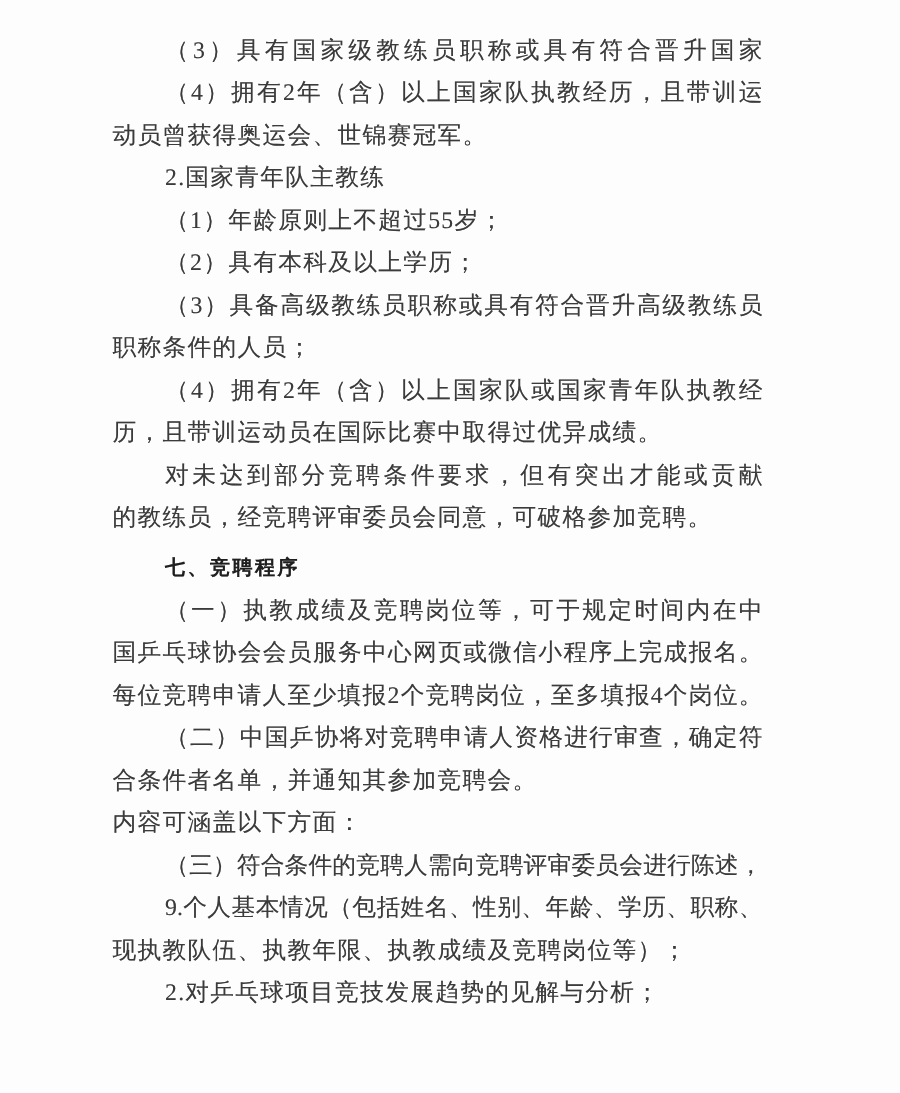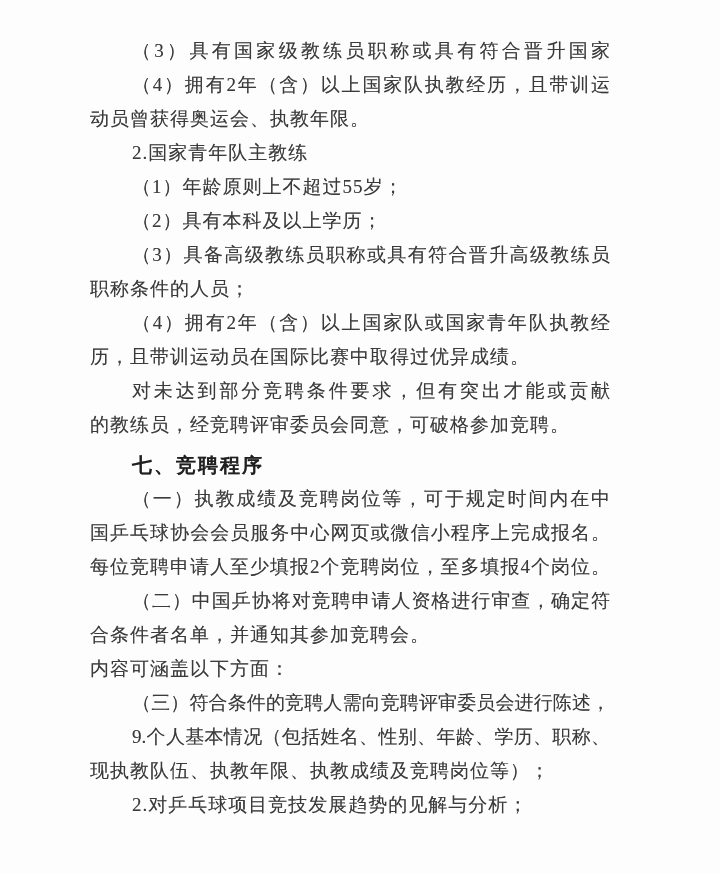--- a/index.html
+++ b/index.html
@@ -10,21 +10,21 @@
   .page {
     position: relative;
     width: 720px;
     height: 874px;
     background: #fdfdfd;
     overflow: hidden;
     font-family: "Liberation Serif", "DejaVu Serif", serif;
   }
   .content {
     position: absolute;
-    top: 34px;
+    top: 24px;
     left: 90px;
     width: 520px;
   }
   .line {
     box-sizing: border-box;
     width: 520px;
     height: 34px;
     line-height: 34px;
     font-size: 19px;
     letter-spacing: 1px;
@@ -36,37 +36,37 @@
     padding-left: 42px;
   }
   .line.justify {
     letter-spacing: 0;
     white-space: normal;
     text-align: justify;
     text-align-last: justify;
     overflow: hidden;
   }
   .line.heading {
-    font-family: Liberation Serif, serif;
+    font-family: Liberation Mono, monospace;
     font-weight: 700;
     color: #1f1f1f;
-    font-size: 20px;
+    font-size: 16px;
     letter-spacing: 2px;
     margin-top: 6px;
     text-shadow: 0 0 0.5px rgba(20,20,20,0.5);
   }
 </style>
 </head>
 <body>
 
 <div class="page">
   <div class="content">
       <div class="line indent justify">（3）具有国家级教练员职称或具有符合晋升国家</div>
       <div class="line indent justify">（4）拥有2年（含）以上国家队执教经历，且带训运</div>
-      <div class="line">动员曾获得奥运会、执教年限。</div>
+      <div class="line">动员曾获得奥运会、世锦赛冠军。</div>
       <div class="line indent">2.国家青年队主教练</div>
       <div class="line indent">（1）年龄原则上不超过55岁；</div>
       <div class="line indent">（2）具有本科及以上学历；</div>
       <div class="line indent justify">（3）具备高级教练员职称或具有符合晋升高级教练员</div>
       <div class="line">职称条件的人员；</div>
       <div class="line indent justify">（4）拥有2年（含）以上国家队或国家青年队执教经</div>
       <div class="line">历，且带训运动员在国际比赛中取得过优异成绩。</div>
       <div class="line indent justify">对未达到部分竞聘条件要求，但有突出才能或贡献</div>
       <div class="line">的教练员，经竞聘评审委员会同意，可破格参加竞聘。</div>
       <div class="line indent heading">七、竞聘程序</div>

